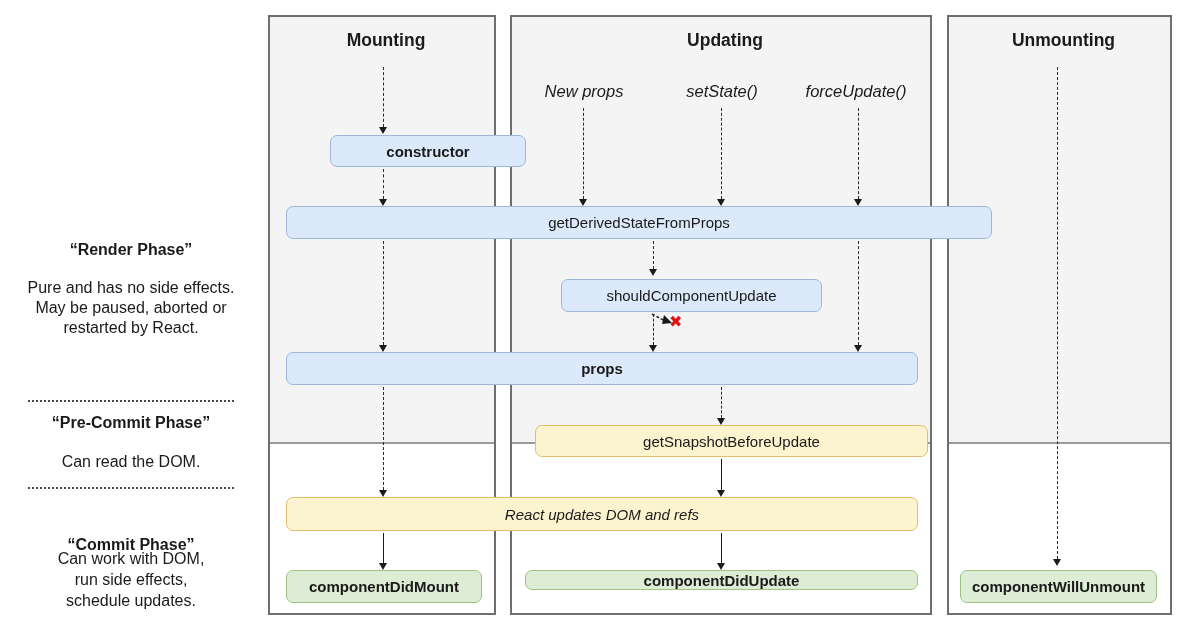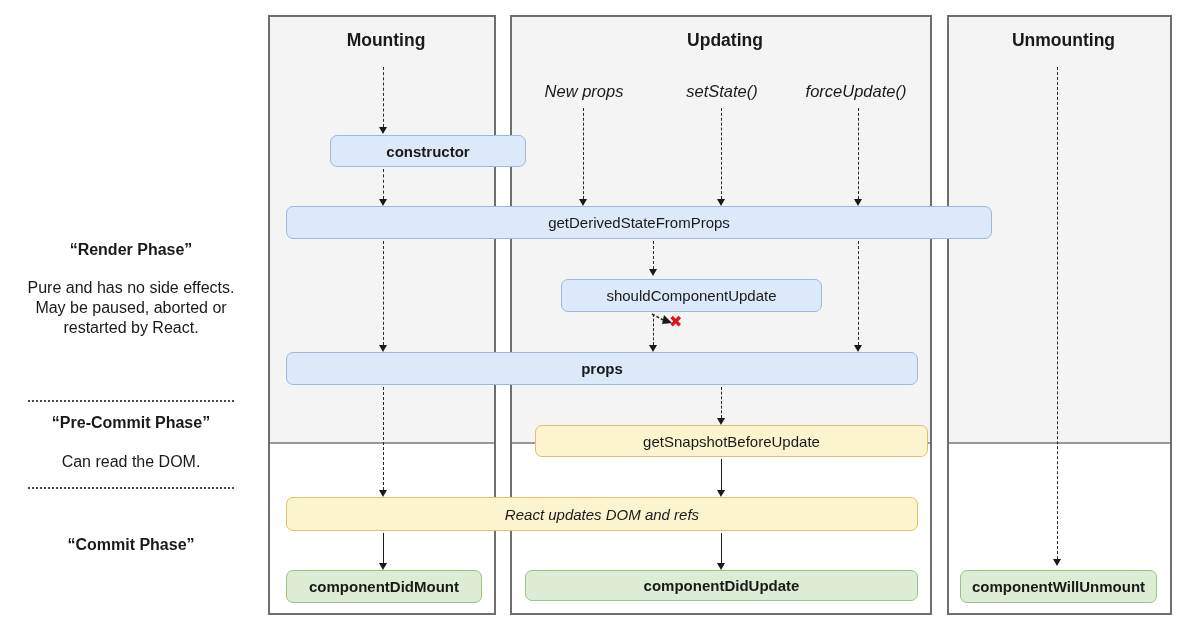--- a/index.html
+++ b/index.html
@@ -51,20 +51,23 @@
 
   <div class="phase-block phase-title" style="top:241px;">“Render Phase”</div>
   <div class="phase-block phase-desc" style="top:278px;">Pure and has no side effects.
 May be paused, aborted or
 restarted by React.</div>
   <div class="phase-divider" style="top:400px;"></div>
   <div class="phase-block phase-title" style="top:414px;">“Pre-Commit Phase”</div>
   <div class="phase-block phase-desc" style="top:452px;">Can read the DOM.</div>
   <div class="phase-divider" style="top:487px;"></div>
   <div class="phase-block phase-title" style="top:536px;">“Commit Phase”</div>
+  <div class="phase-block phase-desc" style="top:548px;line-height:21px;">Can work with DOM,
+run side effects,
+schedule updates.</div>
 
   <div class="column" style="left:268px;width:228px;">
     <div class="shade"></div>
     <div class="column-title">Mounting</div>
   </div>
   <div class="column" style="left:510px;width:422px;">
     <div class="shade"></div>
     <div class="column-title">Updating</div>
   </div>
   <div class="column" style="left:947px;width:225px;">
@@ -100,16 +103,16 @@
   </svg>
   <div class="abort-x" style="left:669px;top:314px;">✖</div>
 
   <div class="node blue bold" style="left:286px;top:135px;width:196px;height:32px;margin-left:44px;">constructor</div>
   <div class="node blue" style="left:286px;top:206px;width:706px;height:33px;">getDerivedStateFromProps</div>
   <div class="node blue" style="left:525px;top:279px;width:261px;height:33px;margin-left:36px;">shouldComponentUpdate</div>
   <div class="node blue bold" style="left:286px;top:352px;width:632px;height:33px;">props</div>
   <div class="node yellow" style="left:525px;top:425px;width:393px;height:32px;margin-left:10px;">getSnapshotBeforeUpdate</div>
   <div class="node yellow italic" style="left:286px;top:497px;width:632px;height:34px;">React updates DOM and refs</div>
   <div class="node green bold" style="left:286px;top:570px;width:196px;height:33px;">componentDidMount</div>
-  <div class="node green bold" style="left:525px;top:570px;width:393px;height:31px;">componentDidUpdate</div>
+  <div class="node green bold" style="left:525px;top:570px;width:393px;height:20px;">componentDidUpdate</div>
   <div class="node green bold" style="left:960px;top:570px;width:197px;height:33px;">componentWillUnmount</div>
 
 </div>
 
 </body></html>

